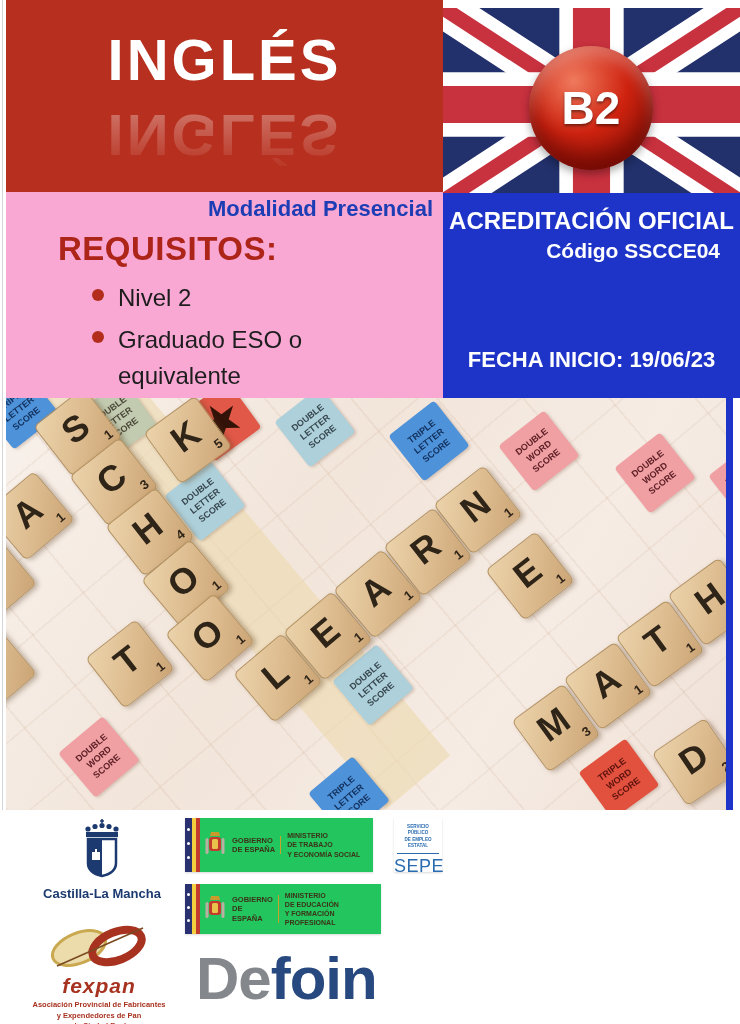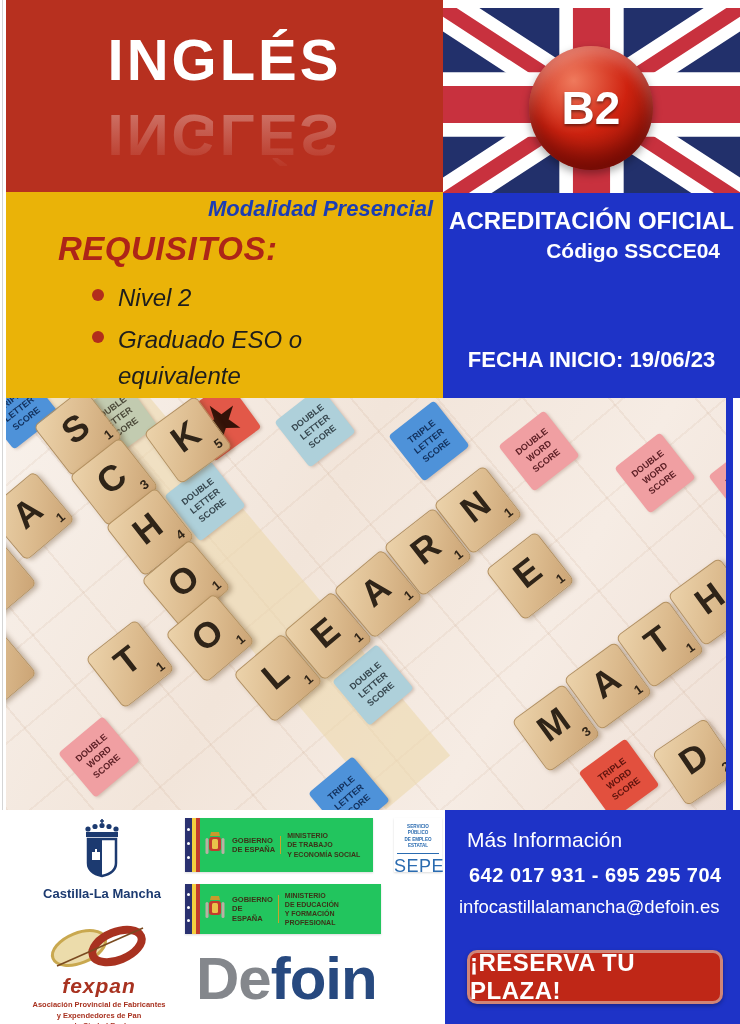--- a/index.html
+++ b/index.html
@@ -19,21 +19,21 @@
   
   .flag{position:absolute;left:443px;top:8px;width:297px;height:193px;}
   .flag svg{display:block;width:100%;height:100%;}
   .b2-badge{position:absolute;left:86px;top:38px;width:124px;height:124px;border-radius:50%;
           background:radial-gradient(circle at 36% 28%,#ef7a5d 0%,#cf2310 45%,#8e1205 85%,#6e0d04 100%);
           box-shadow:inset 0 -16px 22px rgba(80,0,0,.55), inset 0 10px 14px rgba(255,255,255,.30), 0 4px 8px rgba(0,0,0,.35);
           display:flex;align-items:center;justify-content:center;}
   .b2-badge span{color:#ffffff;font-size:46px;font-weight:bold;text-shadow:0 2px 3px rgba(0,0,0,.45);}
 
   
-  .mid-left{position:absolute;left:6px;top:192px;width:437px;height:206px;background:#eab308;font-style:italic;}
+  .mid-left{position:absolute;left:6px;top:192px;width:437px;height:206px;background:#f9a8d4;}
   .modalidad{position:absolute;right:10px;top:4px;font-size:22px;font-weight:bold;color:#1c3db4;}
   .req-title{position:absolute;left:52px;top:38px;font-size:33px;font-weight:bold;color:#ad2418;letter-spacing:.5px;}
   .req-list{position:absolute;left:86px;top:88px;width:250px;}
   .req-item{position:relative;padding-left:26px;font-size:24px;color:#1d1d1d;line-height:1.5;margin-bottom:6px;}
   .req-item .dot{position:absolute;left:0;top:9px;width:12px;height:12px;border-radius:50%;background:#b22d1c;}
 
   
   .mid-right{position:absolute;left:443px;top:193px;width:297px;height:205px;background:#1e33c7;color:#ffffff;}
   .acc-title{position:absolute;left:0;top:14px;width:100%;text-align:center;font-size:24px;font-weight:bold;}
   .acc-code{position:absolute;right:20px;top:46px;font-size:21px;font-weight:bold;}
@@ -362,21 +362,13 @@
       <div class="fexpan-desc">Asociación Provincial de Fabricantes
 y Expendedores de Pan
 de Ciudad Real</div>
     </div>
 
     <div class="defoin">
       <span class="d-gray">De</span><span class="d-blue">foin</span>
     </div>
   </div>
 
-  <div class="bottom-right">
-    <div class="mas-info">Más Información</div>
-    <div class="phones">642 017 931 - 695 295 704</div>
-    <div class="email">infocastillalamancha@defoin.es</div>
-    <div class="cta">
-      <span>¡RESERVA TU PLAZA!</span>
-    </div>
-  </div>
 </div>
 
 </body></html>

